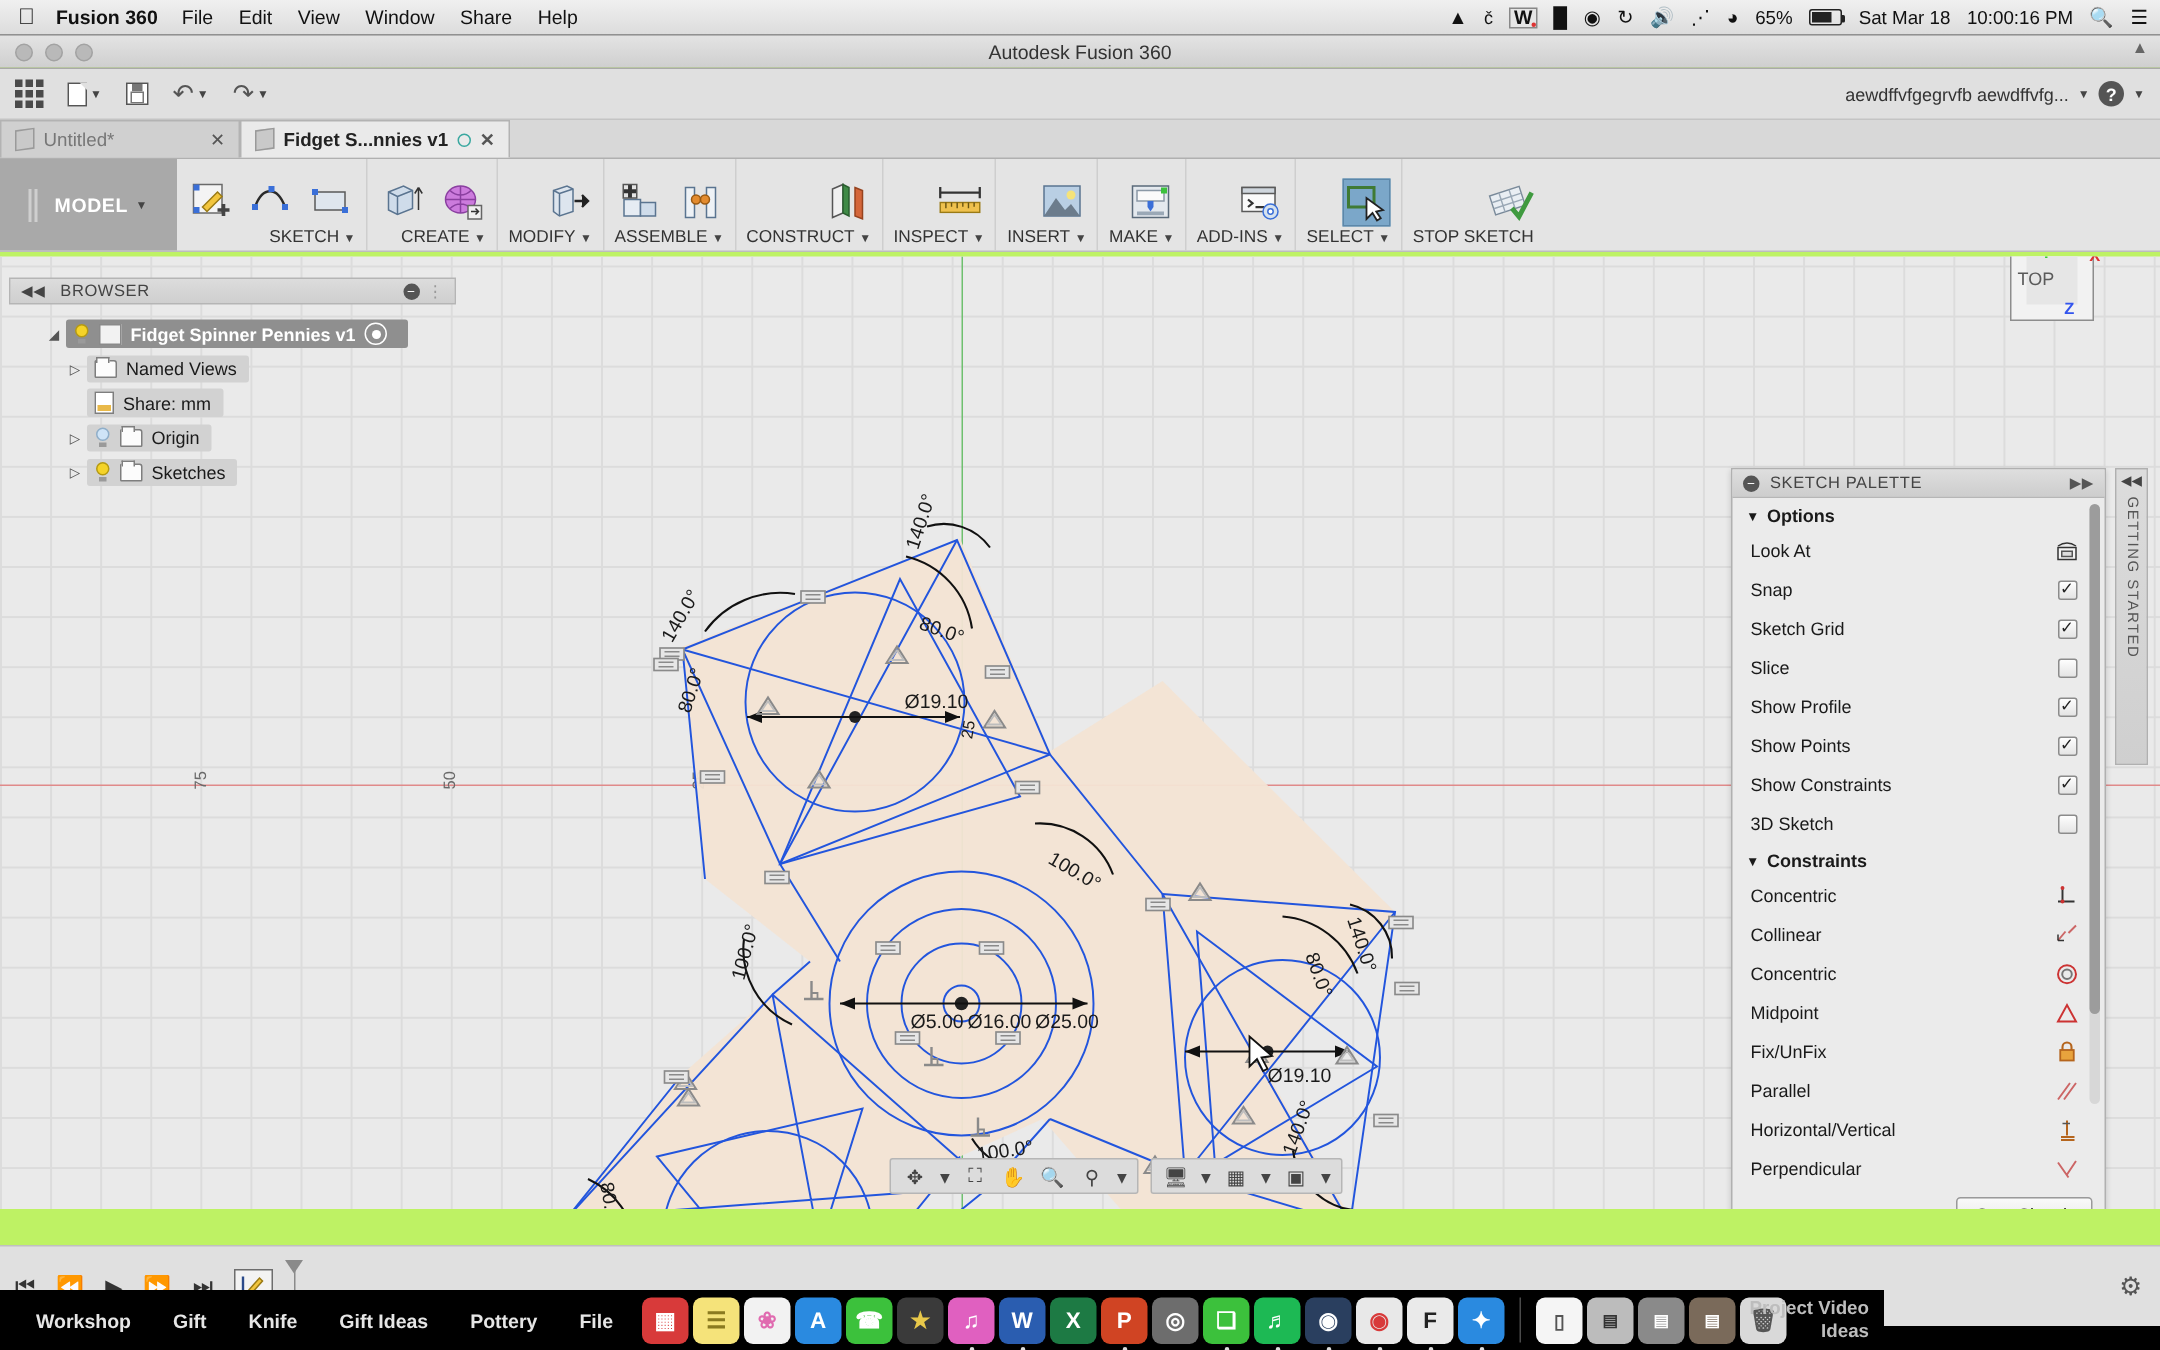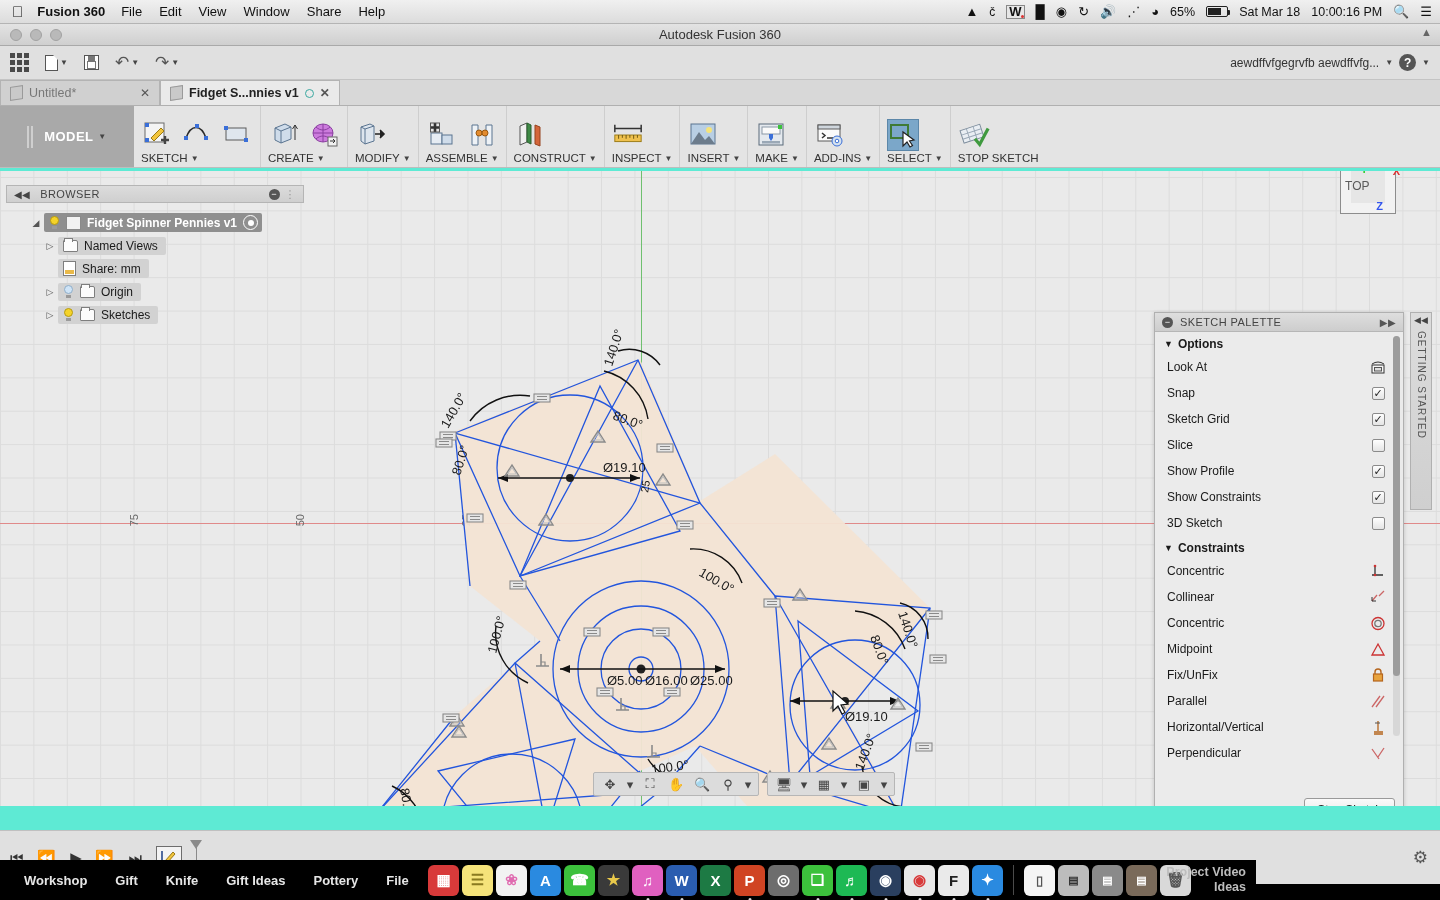--- a/index.html
+++ b/index.html
@@ -26,21 +26,21 @@
   .macbar .right .ic { font-size: 13px; display: flex; align-items: center; }
   .macbar .right .tx { font-size: 12.5px; }
   .wicon { border: 1px solid #888; background: #e6e6e6; font-weight: bold; font-size: 10px;
            padding: 0 2px; line-height: 12px; position: relative; }
   .wicon::after { content:''; position:absolute; right:0; bottom:0; width:3px;height:3px;background:#d33;border-radius:50%;}
   .batt { width: 22px; height: 11px; border: 1px solid #222; border-radius: 2px; position: relative; }
   .batt::after { content:''; position:absolute; right:-3px; top:3px; width:2px;height:5px;background:#222;border-radius:0 1px 1px 0;}
   .batt i { position:absolute; left:1px; top:1px; bottom:1px; width:62%; background:#222; display:block;}
 
   
-  .fwin { position: absolute; top: 24px; left: 0; width: 1440px; height: 836px; background: #5eead4; }
+  .fwin { position: absolute; top: 24px; left: 0; width: 1440px; height: 836px; background: #bef264; }
   .titlebar {
     height: 22px; background: linear-gradient(#e3e3e3,#cfcfcf); border-bottom: 1px solid #a9a9a9;
     display: flex; align-items: center; position: relative;
   }
   .traffic { display: flex; gap: 8px; margin-left: 10px; }
   .traffic span { width: 12px; height: 12px; border-radius: 50%; background: #b9b9b9; border: 1px solid #a2a2a2; }
   .wtitle { position: absolute; left: 0; right: 0; text-align: center; font-size: 13px; color: #333; }
 
   
   .qbar { height: 34px; background: #e0e0e0; border-bottom: 1px solid #c4c4c4;
@@ -63,25 +63,25 @@
   .tabstrip { height: 26px; background: #d8d8d8; display: flex; align-items: flex-end; border-bottom: 1px solid #b0b0b0;}
   .tab { height: 25px; display:flex; align-items:center; gap:6px; padding: 0 9px; font-size: 12.5px;
          background: #d0d0d0; border: 1px solid #b3b3b3; border-bottom: none; color:#777; min-width: 160px;}
   .tab.active { background: #eaeaea; color: #222; font-weight: bold; }
   .tabcube { width: 13px; height: 14px; background: #c9c9c9; border:1px solid #9a9a9a; transform: skewY(-8deg);}
   .tab .x { margin-left: auto; font-size: 12px; color: #555; }
   .tab .dot { width:9px;height:9px;border:1.6px solid #3aa8a0;border-radius:50%;}
 
   
   .ribbon { height: 62px; background: #e4e4e4; border-bottom: 1px solid #bdbdbd; display: flex; align-items: stretch; }
-  .modelbtn { width: 134px; background: #a9a9a9; color: #fff; display:flex; align-items:center; justify-content:center;
+  .modelbtn { width: 118px; background: #a9a9a9; color: #fff; display:flex; align-items:center; justify-content:center;
               font-size: 13px; font-weight: bold; letter-spacing: .4px; gap:5px;}
   .modelbtn .bars { display:flex; gap:2px; margin-right:6px;}
   .modelbtn .bars i { width:2px;height:22px;background:#cfcfcf;display:block;}
-  .rgroup { display:flex; flex-direction: column; align-items: flex-start; justify-content: flex-end;
+  .rgroup { display:flex; flex-direction: column; align-items: flex-end; justify-content: flex-end;
             padding: 2px 7px 3px; border-right: 1px solid #cecece; position: relative; }
   .rgroup:last-child { border-right: none; }
   .ricons { display:flex; gap: 8px; align-items:flex-end; height: 40px; }
   .rlabel { font-size: 11.5px; color: #333; margin-top: 1px; display:flex; align-items:center; gap:3px;}
   .ri { width: 32px; height: 32px; position: relative; display:flex; align-items:center; justify-content:center; }
   .ri.sel { background: #7ba7c9; border: 1px solid #5c87a9; }
 
   
   .workspace { position: absolute; top: 147px; left: 0; width: 1440px; height: 635px;
                background: #eaeaea; overflow: hidden; }
@@ -97,21 +97,21 @@
   .browser { position:absolute; top:162px; left:6px; width: 298px; }
   .bhdr { height: 18px; background: linear-gradient(#dcdcdc,#cfcfcf); border:1px solid #b5b5b5;
           display:flex; align-items:center; padding:0 7px; font-size:11px; color:#444; letter-spacing:.4px;}
   .bhdr .lt { margin-right: 10px; font-size: 10px;}
   .bhdr .rt { margin-left:auto; display:flex; align-items:center; gap:5px;}
   .minus { width:11px;height:11px;border-radius:50%;background:#555;color:#fff;font-size:9px;display:flex;align-items:center;justify-content:center;}
   .btree { margin-top: 8px; font-size: 12px; color: #1a1a1a; }
   .brow { display:flex; align-items:center; height: 23px; padding-left: 2px; }
   .brow .tri { width: 16px; text-align:center; color:#555; font-size:9px; }
   .brow .pill { display:flex; align-items:center; gap:6px; background:#d2d2d2; border-radius:2px; padding: 2px 8px 2px 5px; }
-  .brow.root .pill { background:#8f8f8f; color:#fff; font-weight:bold; padding-right: 4px;}
+  .brow.root .pill { background:#8f8f8f; color:#fff; font-weight:bold; padding-right: 14px;}
   .bulb { width:11px;height:13px; position:relative; }
   .bulb i { position:absolute; left:1px; top:0; width:9px;height:9px;border-radius:50%; background:#f5d328; border:1px solid #b59a13;}
   .bulb u { position:absolute; left:3px; bottom:0; width:5px;height:3px;background:#9a9a9a; }
   .bulb.off i { background:#cfe4f7; border-color:#8faec9; }
   .cube3 { width:15px;height:14px;background:#f2f2f2;border:1px solid #8a8a8a; }
   .folder { width:15px;height:12px;background:#fcfcfc;border:1px solid #7e7e7e; border-radius:1px 2px 1px 1px; position:relative;}
   .folder::before{content:'';position:absolute;left:0;top:-3px;width:7px;height:3px;background:#fcfcfc;border:1px solid #7e7e7e;border-bottom:none;}
   .docf { width:13px;height:15px;background:#fff;border:1px solid #7e7e7e; position:relative;}
   .docf::after{content:'';position:absolute;left:1px;right:1px;bottom:1px;height:4px;background:#e9b949;}
   .eye { width:15px;height:15px;border-radius:50%;border:1.6px solid #fff; display:flex;align-items:center;justify-content:center;}
@@ -790,20 +790,26 @@
               </span>
           </div>
           <div class="prow">
             <span class="pl">Slice</span>
             <span class="cicon">
                 <span class="ckbx"></span>
               </span>
           </div>
           <div class="prow">
             <span class="pl">Show Profile</span>
+            <span class="cicon">
+                <span class="ckbx on"></span>
+              </span>
+          </div>
+          <div class="prow">
+            <span class="pl">Show Points</span>
             <span class="cicon">
                 <span class="ckbx on"></span>
               </span>
           </div>
           <div class="prow">
             <span class="pl">Show Constraints</span>
             <span class="cicon">
                 <span class="ckbx on"></span>
               </span>
           </div>

